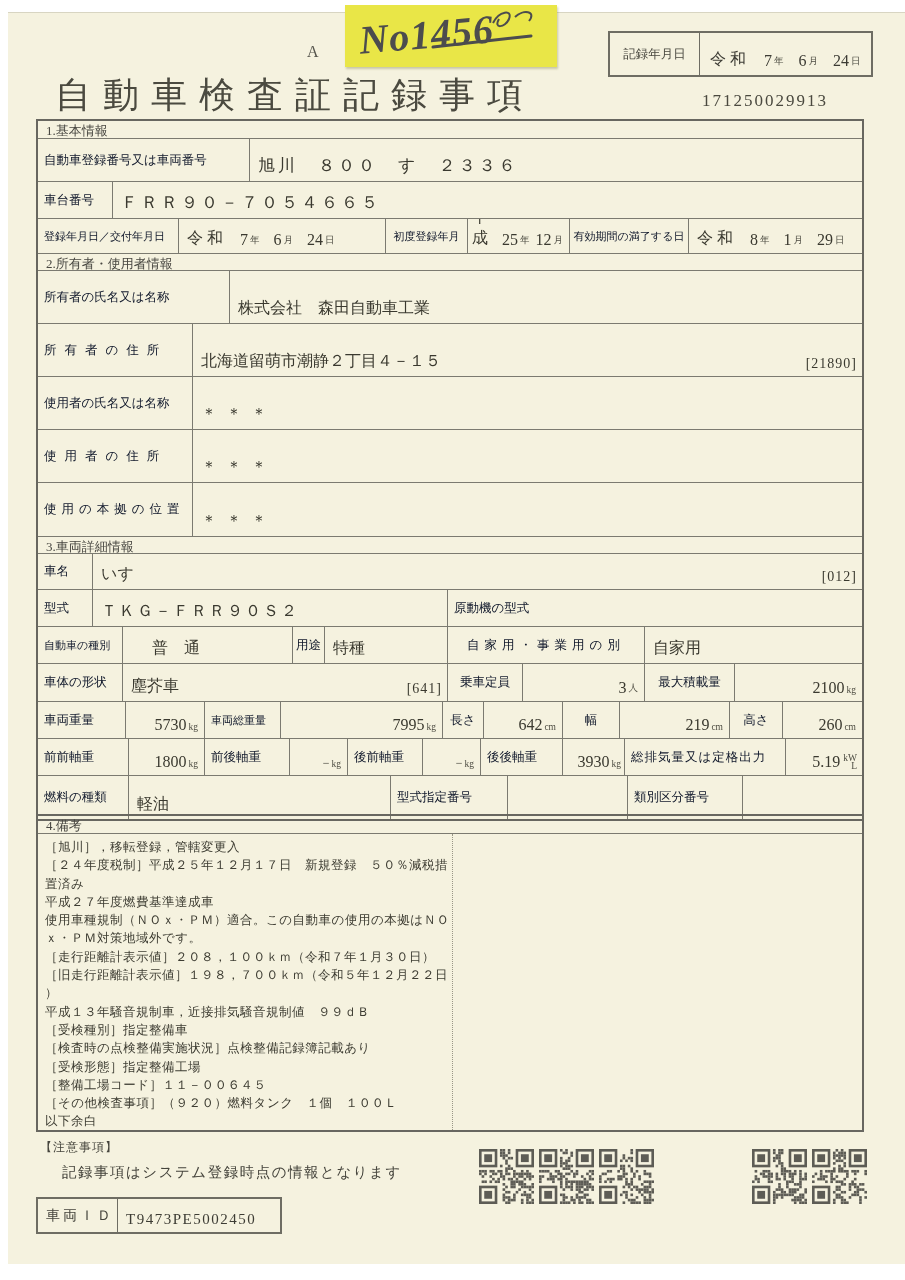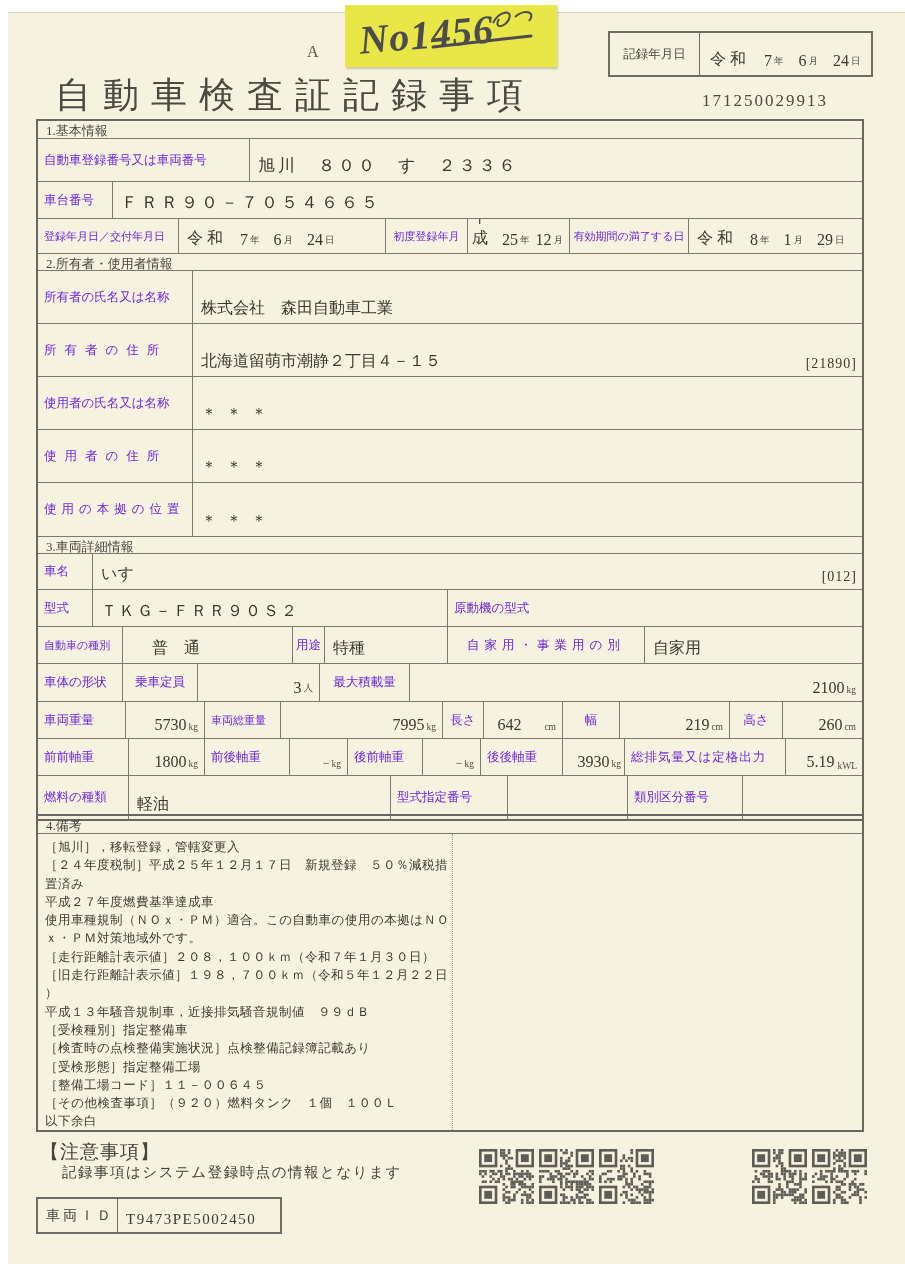--- a/index.html
+++ b/index.html
@@ -23,47 +23,47 @@
   .doc-number { left:694px; top:78px; font-size:17px; letter-spacing:2px; color:#4a493f; }
   .doc-title { left:47px; top:58px; font-size:36px; letter-spacing:12px; color:#4b4a40; white-space:nowrap; }
 
   
   .tbl { position:absolute; left:28px; width:828px; border:2px solid #686760; }
   .row { display:flex; border-top:1px solid #7b7a70; }
   .row:first-child { border-top:none; }
   .c { border-left:1px solid #7b7a70; overflow:hidden; }
   .c:first-child { border-left:none; }
   .secbar { font-size:13px; color:#474640; padding:1px 0 0 8px; height:17px; }
-  .lab { font-size:12.5px; color:#6d28d9; display:flex; align-items:center; padding-left:6px; }
+  .lab { font-size:12.5px; color:#0f172a; display:flex; align-items:center; padding-left:6px; }
   .lab.ctr { justify-content:center; padding-left:0; }
   .lab.sm { font-size:11px; }
   .lab.sp1 { letter-spacing:5px; }
   .lab.sp2 { letter-spacing:8px; }
   .val { font-size:16px; color:#3a392f; display:flex; align-items:flex-end; padding:0 5px 4px 8px; }
   .val.big { font-size:17px; letter-spacing:3px; }
   .val.rt { justify-content:flex-end; }
   .val.btw { justify-content:space-between; }
   .stars { letter-spacing:9px; font-size:16px; }
   .code { font-size:14px; letter-spacing:1px; }
   .n { font-size:16px; }
   .u { font-size:9.5px; margin:0 1px 2px 2px; color:#4d4c42; }
   .era { font-size:16px; letter-spacing:4px; }
   .dgrp { display:flex; align-items:flex-end; }
   .date { gap:13px; padding-bottom:4px; }
-  .unit-stack { display:flex; flex-direction:row; align-items:flex-end; line-height:8px; margin:0 0 1px 3px; }
+  .unit-stack { display:flex; flex-direction:column; align-items:flex-end; line-height:8px; margin:0 0 1px 3px; }
   .unit-stack .u { margin:0; }
 
   
   .remarks-box { position:relative; height:297px; }
   .remarks-text { position:absolute; left:7px; top:4px; width:408px; font-size:12.5px;
     line-height:18.3px; white-space:pre-wrap; color:#3d3c32; letter-spacing:.5px; }
   .remarks-divider { position:absolute; left:414px; top:0; height:100%; border-left:1px dotted #989686; }
 
   
-  .notice-title { left:32px; top:1126px; font-size:19px; color:#45443c; letter-spacing:1px; }
+  .notice-title { left:32px; top:1126px; font-size:12px; color:#45443c; letter-spacing:1px; }
   .notice-body { left:54px; top:1150px; font-size:14.5px; color:#45443c; letter-spacing:1.5px; }
   .vid-box { left:28px; top:1184px; width:246px; height:37px; border:2px solid #6e6d63; display:flex; }
   .vid-box .vlab { width:80px; border-right:1px solid #6e6d63; display:flex; align-items:center;
     padding-left:8px; font-size:14px; letter-spacing:3px; color:#45443c; }
   .vid-box .vval { flex:1; display:flex; align-items:flex-end; padding:0 0 4px 8px; font-size:15px;
     letter-spacing:1.5px; color:#3d3c34; }
   .qr-group { position:absolute; display:flex; gap:5px; }
 </style>
 </head>
 <body>
@@ -159,21 +159,21 @@
           </span>
         <span class="dgrp">
             <span class="n">29</span>
             <span class="u">日</span>
           </span>
       </div>
     </div>
 
     <div class="row secbar">2.所有者・使用者情報</div>
 
-    <div class="row" style="height:53px;">
+    <div class="row" style="height:53px;gap:37px;">
       <div class="c lab" style="width:154px;">所有者の氏名又は名称</div>
       <div class="c val" style="flex:1;">株式会社　森田自動車工業</div>
     </div>
 
     <div class="row" style="height:53px;">
       <div class="c lab sp2" style="width:154px;">所有者の住所</div>
       <div class="c val btw" style="flex:1;">
         <span>北海道留萌市潮静２丁目４－１５</span>
         <span class="code">[21890]</span>
       </div>
@@ -214,20 +214,24 @@
       <div class="c lab sm" style="width:84px;">自動車の種別</div>
       <div class="c val" style="width:170px;padding-left:29px;">普　通</div>
       <div class="c lab ctr" style="width:32px;">用途</div>
       <div class="c val" style="width:123px;">特種</div>
       <div class="c lab ctr sp1" style="width:197px;">自家用・事業用の別</div>
       <div class="c val" style="flex:1;">自家用</div>
     </div>
 
     <div class="row" style="height:38px;">
       <div class="c lab" style="width:84px;">車体の形状</div>
+      <div class="c val btw" style="width:325px;">
+        <span>塵芥車</span>
+        <span class="code">[641]</span>
+      </div>
       <div class="c lab ctr" style="width:75px;">乗車定員</div>
       <div class="c val rt" style="width:122px;">
         <span class="n">3</span>
           <span class="u">人</span>
       </div>
       <div class="c lab ctr" style="width:90px;">最大積載量</div>
       <div class="c val rt" style="flex:1;">
         <span class="n">2100</span>
           <span class="u">kg</span>
       </div>
@@ -238,21 +242,21 @@
       <div class="c val rt" style="width:79px;">
         <span class="n">5730</span>
           <span class="u">kg</span>
       </div>
       <div class="c lab sm" style="width:76px;">車両総重量</div>
       <div class="c val rt" style="width:162px;">
         <span class="n">7995</span>
           <span class="u">kg</span>
       </div>
       <div class="c lab ctr" style="width:41px;">長さ</div>
-      <div class="c val rt" style="width:79px;gap:21px;">
+      <div class="c val rt" style="width:79px;">
         <span class="n">642</span>
           <span class="u">cm</span>
       </div>
       <div class="c lab ctr" style="width:57px;">幅</div>
       <div class="c val rt" style="width:110px;">
         <span class="n">219</span>
           <span class="u">cm</span>
       </div>
       <div class="c lab ctr" style="width:53px;">高さ</div>
       <div class="c val rt" style="flex:1;">

